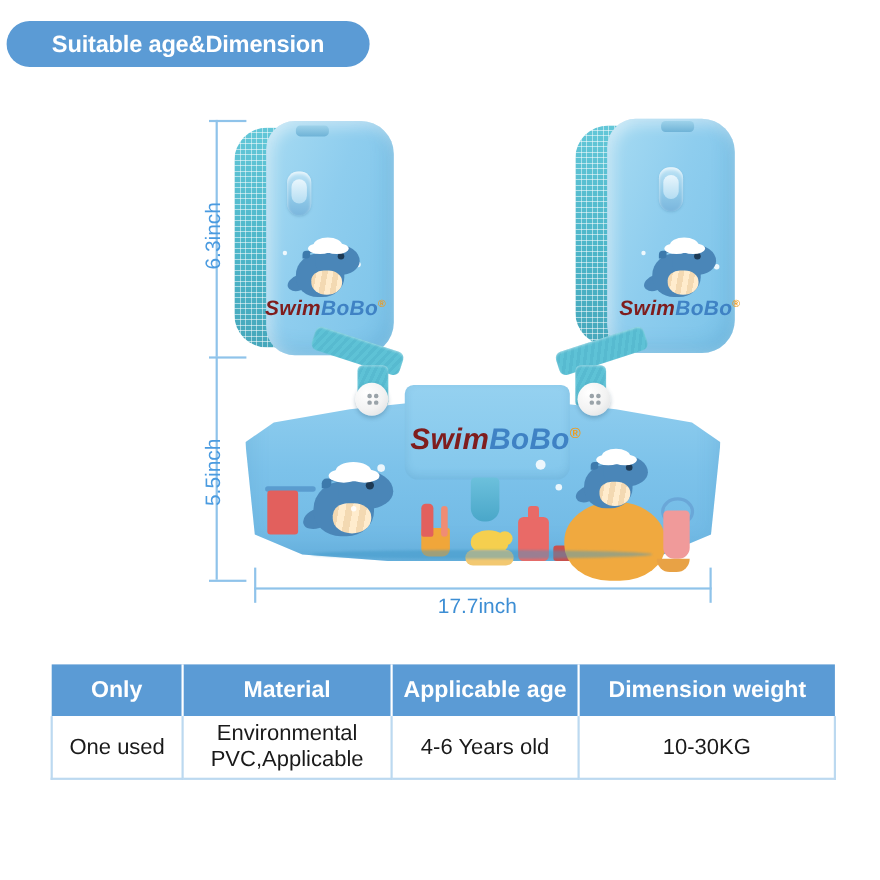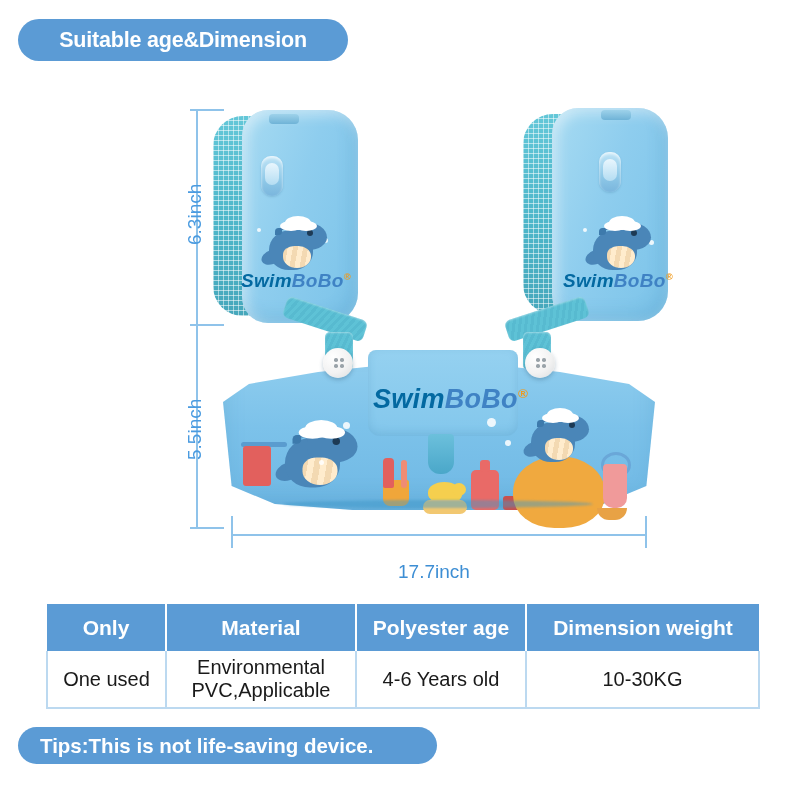--- a/index.html
+++ b/index.html
@@ -16,21 +16,21 @@
   }
   #page {
     position: relative;
     width: 800px;
     height: 800px;
   }
 
   
   .header-badge {
     position: absolute;
-    left: 18px;
+    left: 6px;
     top: 19px;
     width: 330px;
     height: 42px;
     background: #5b9bd5;
     border-radius: 21px;
     display: flex;
     align-items: center;
     justify-content: center;
   }
   .header-badge .label {
@@ -77,21 +77,20 @@
     font-size: 19px;
     white-space: nowrap;
     transform: rotate(-90deg);
     transform-origin: left top;
   }
   .dim-label-h {
     position: absolute;
     color: #3d8ed4;
     font-size: 19px;
     white-space: nowrap;
-    margin-top: 20px;
   }
 
   
   .product {
     position: absolute;
     left: 205px;
     top: 30px;
     width: 470px;
     height: 450px;
   }
@@ -229,21 +228,21 @@
     border-radius: 50% 0 50% 0;
   }
 
   .logo {
     position: absolute;
     white-space: nowrap;
     font-weight: bold;
     font-style: italic;
     letter-spacing: 0.3px;
   }
-  .logo .swim { color: #0369a1; }
+  .logo .swim { color: #7f1d1d; }
   .logo .bobo { color: #3f82c4; }
   .logo .reg {
     color: #f09a1c;
     font-size: 0.5em;
     vertical-align: super;
     font-style: normal;
   }
 
   .bubbles {
     position: absolute;
@@ -614,34 +613,31 @@
     <colgroup>
       <col class="col-size">
         <col class="col-material">
         <col class="col-age">
         <col class="col-weight">
     </colgroup>
     <thead>
       <tr>
         <th>Only</th>
         <th>Material</th>
-        <th>Polyester age</th>
+        <th>Applicable age</th>
         <th>Dimension weight</th>
       </tr>
     </thead>
     <tbody>
       <tr>
         <td>One used</td>
         <td>
           <span>Environmental</span><br>
           <span>PVC,Applicable</span>
         </td>
         <td>4-6 Years old</td>
         <td>10-30KG</td>
       </tr>
     </tbody>
   </table>
 
-  <div class="tips-badge">
-    <span class="label">Tips:This is not life-saving device.</span>
-  </div>
 
 </div>
 
 </body></html>

